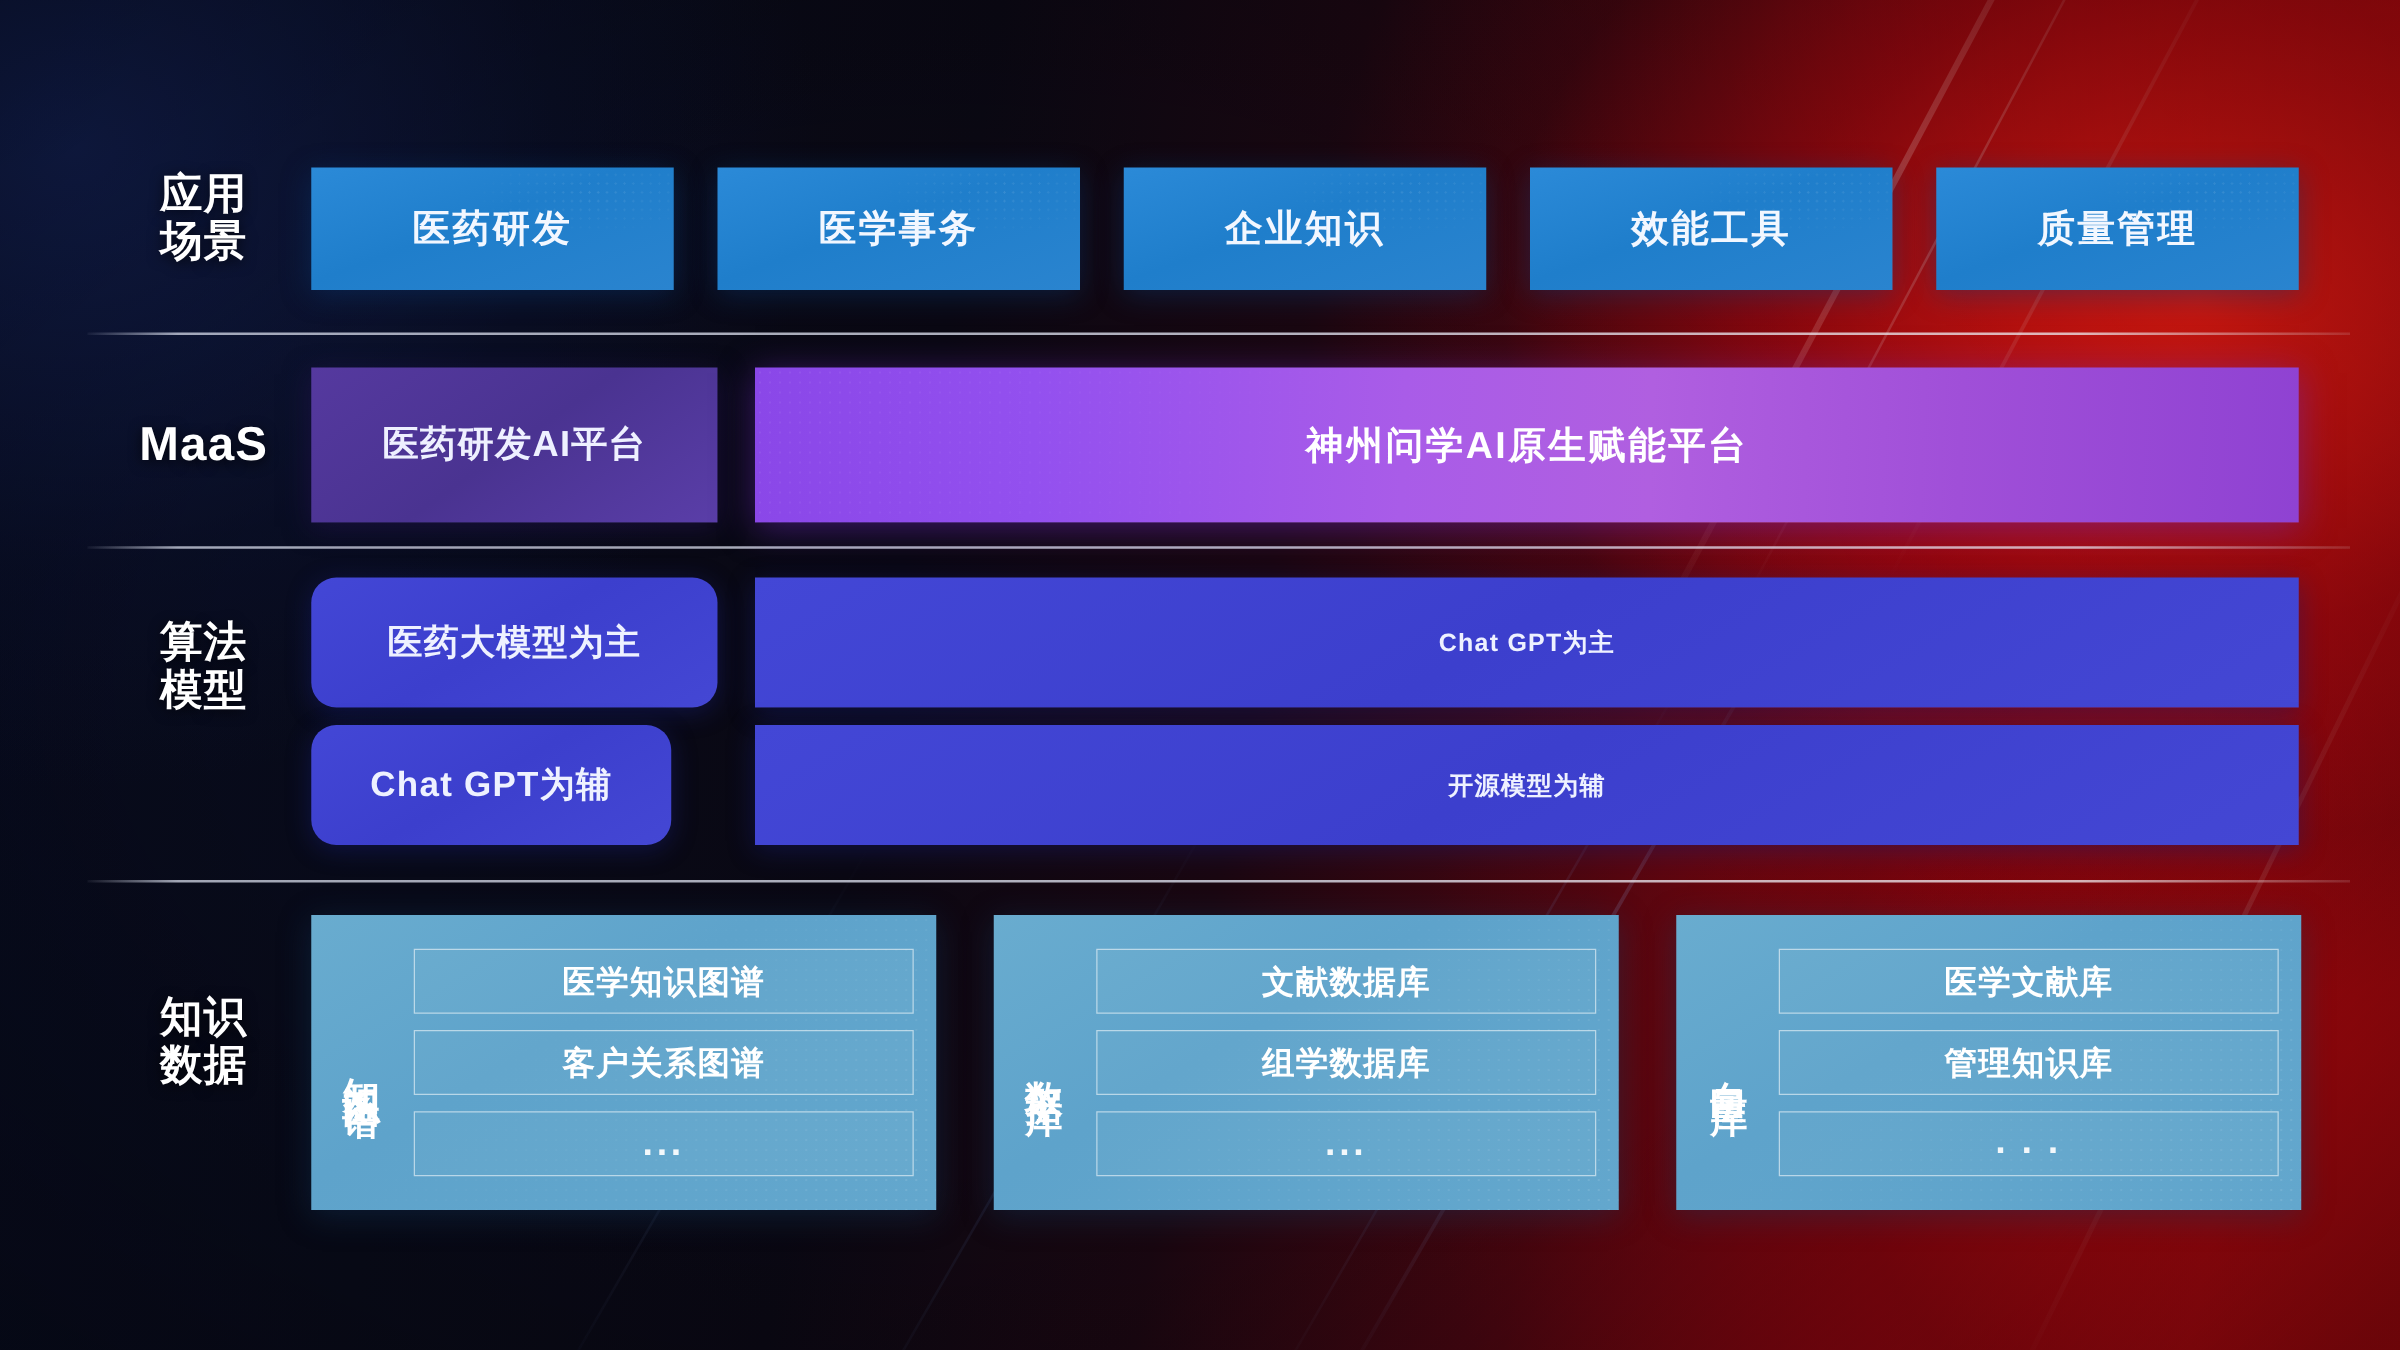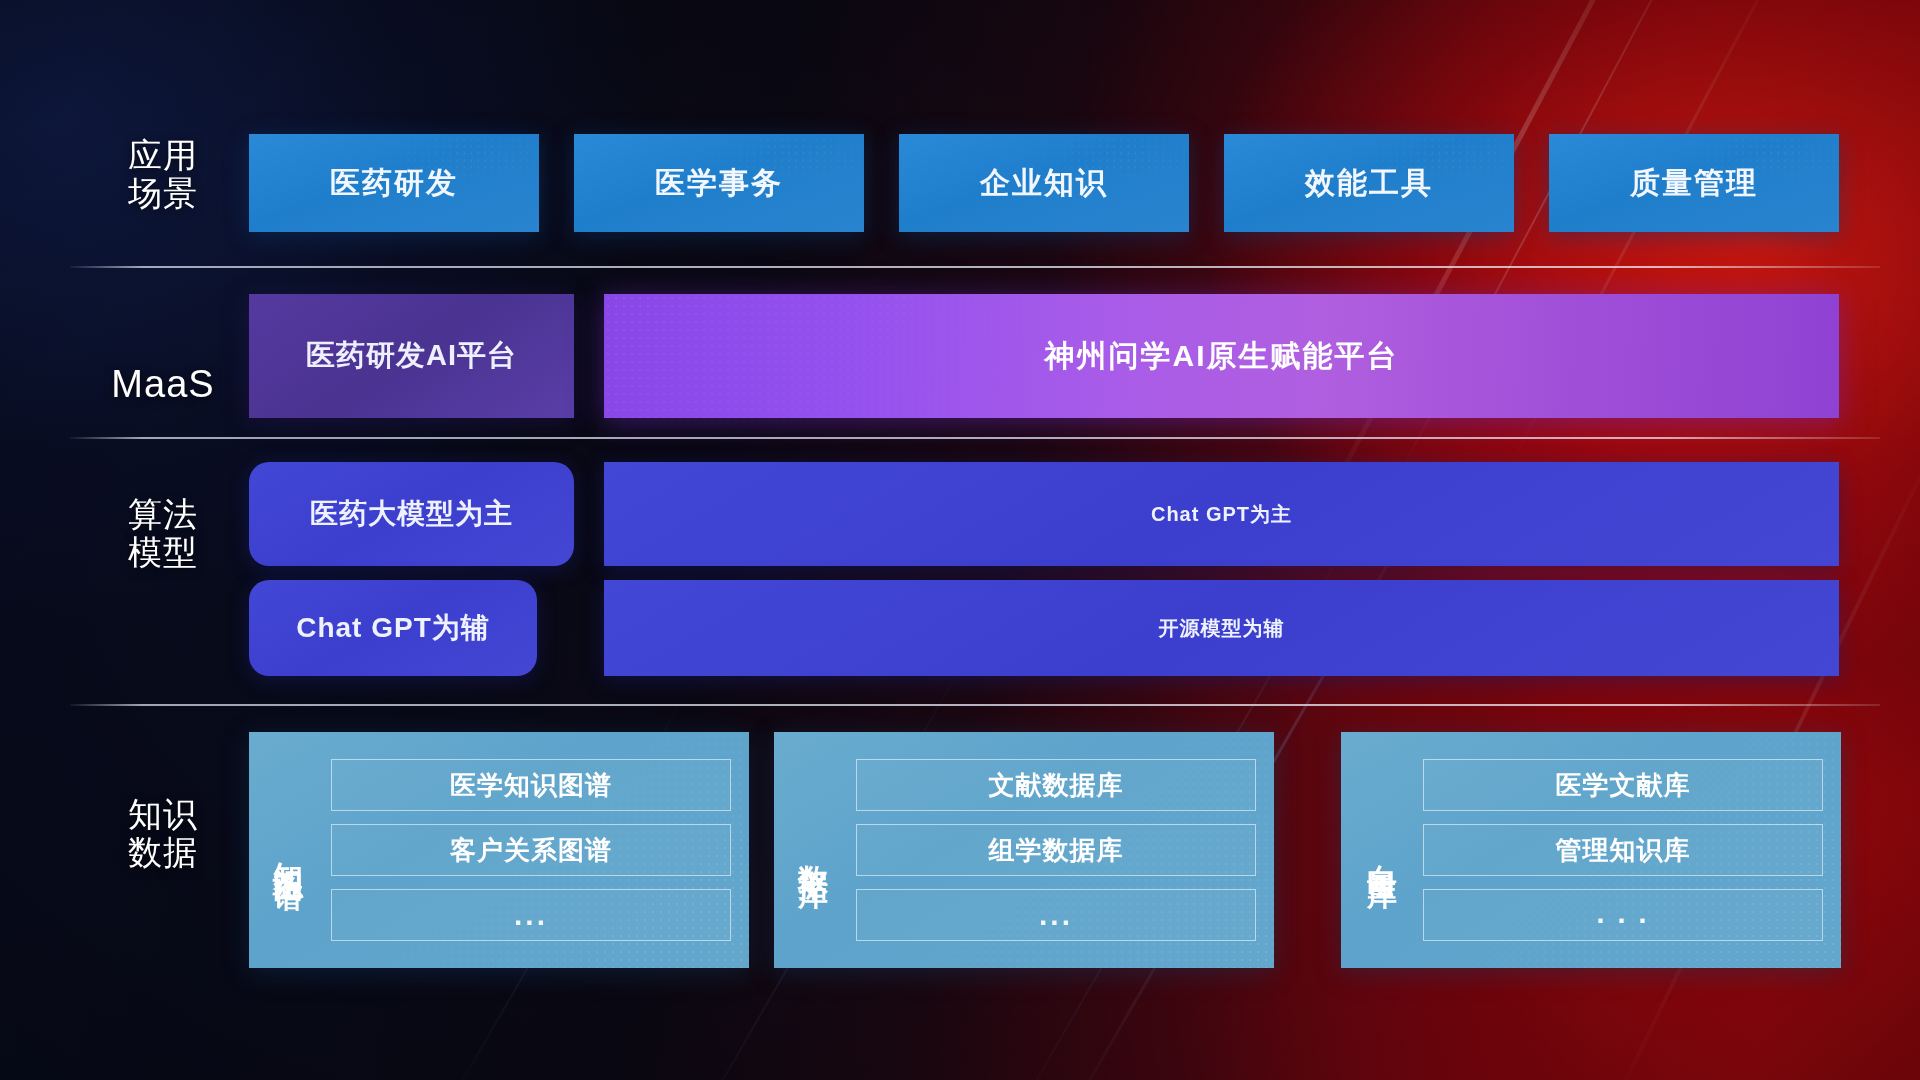--- a/index.html
+++ b/index.html
@@ -67,21 +67,21 @@
     height: 2px;
     background: linear-gradient(90deg, rgba(200,205,225,0.05) 0%, rgba(220,225,240,0.72) 4%, rgba(225,228,242,0.78) 50%, rgba(235,225,228,0.80) 88%, rgba(220,210,215,0.15) 100%);
   }
 
   
   .row-label {
     position: absolute;
     left: 88px;
     width: 150px;
     color: #ffffff;
-    font-weight: normal;
+    font-weight: bold;
     text-align: center;
     line-height: 1.13;
     letter-spacing: 1px;
     text-shadow: 0 2px 10px rgba(0,0,0,0.75);
   }
 
   
   .app-box {
     position: absolute;
     top: 134px;
@@ -228,21 +228,21 @@
   <div class="app-box" style="left:899px;  width:290px;">
     <span>企业知识</span>
   </div>
   <div class="app-box" style="left:1224px; width:290px;">
     <span>效能工具</span>
   </div>
   <div class="app-box" style="left:1549px; width:290px;">
     <span>质量管理</span>
   </div>
 
-  <div class="row-label" style="top:335px; font-size:38px;margin-top:28px;">
+  <div class="row-label" style="top:335px; font-size:38px;">
     <div>MaaS</div>
   </div>
 
   <div class="maas-left">
     <span>医药研发AI平台</span>
   </div>
   <div class="maas-right">
     <span>神州问学AI原生赋能平台</span>
   </div>
 
@@ -271,21 +271,21 @@
 
   <div class="kpanel" style="left:249px; width:500px;">
     <div class="kpanel-title">知识图谱</div>
     <div class="kpanel-items">
       <div class="kitem">医学知识图谱</div>
       <div class="kitem">客户关系图谱</div>
       <div class="kitem ellipsis">...</div>
     </div>
   </div>
 
-  <div class="kpanel" style="left:774px; width:500px;">
+  <div class="kpanel" style="left:795px; width:500px;">
     <div class="kpanel-title">数据库</div>
     <div class="kpanel-items">
       <div class="kitem">文献数据库</div>
       <div class="kitem">组学数据库</div>
       <div class="kitem ellipsis">...</div>
     </div>
   </div>
 
   <div class="kpanel" style="left:1341px; width:500px;font-family:Liberation Mono, monospace;">
     <div class="kpanel-title">向量库</div>

